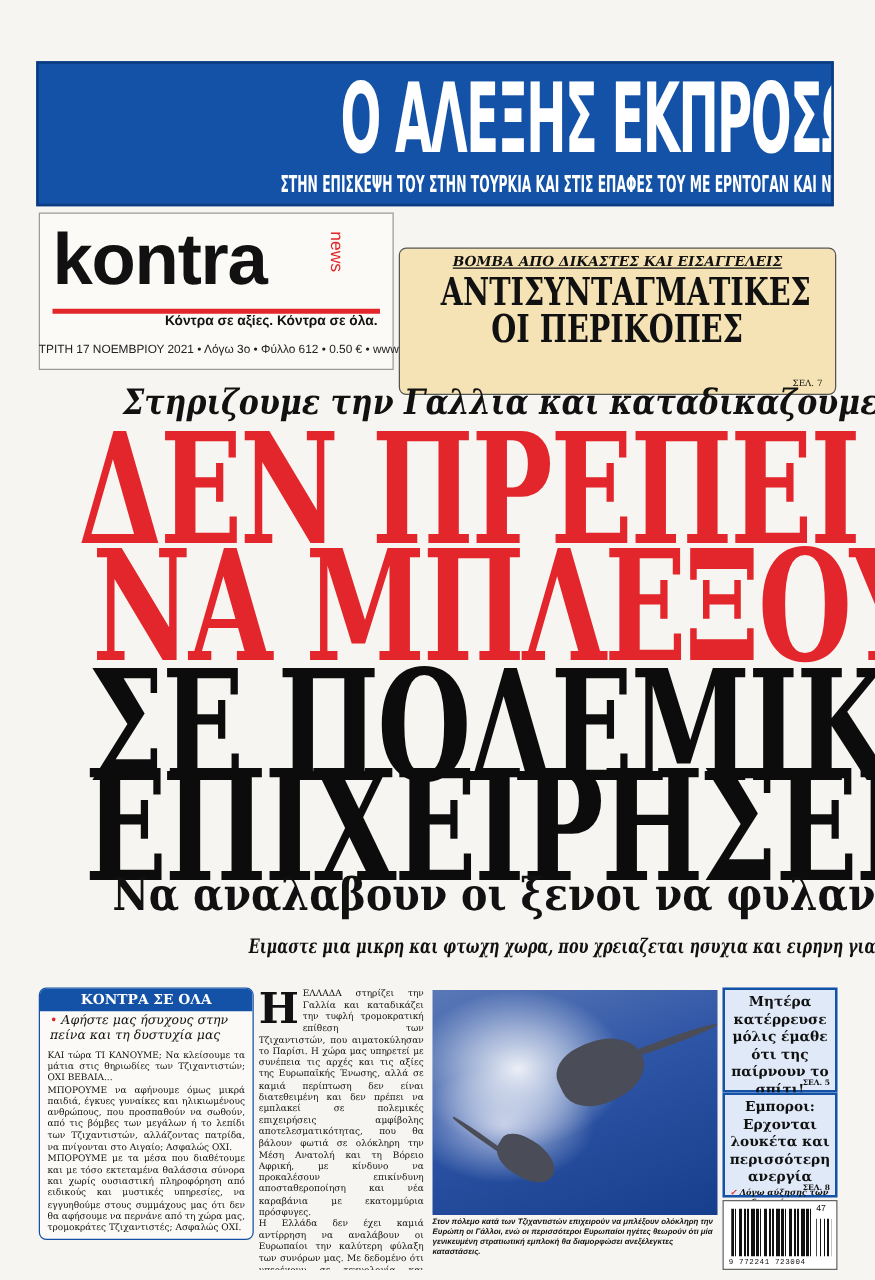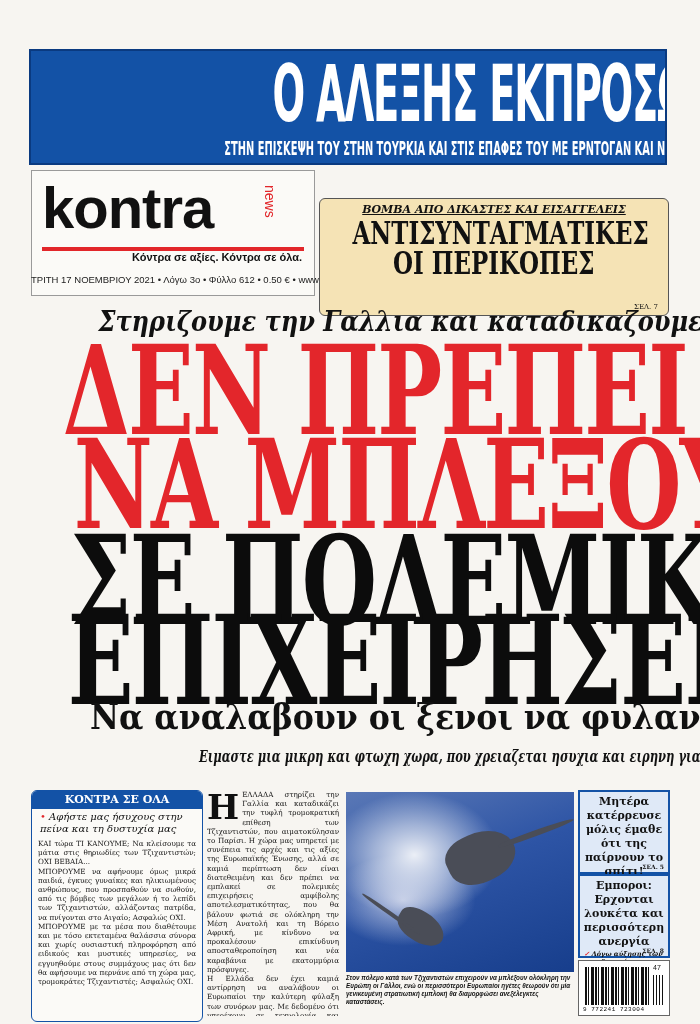--- a/index.html
+++ b/index.html
@@ -106,21 +106,21 @@
   #deck span { display: inline-block; transform: scaleX(0.88); white-space: nowrap; }
   #subdeck {
     left: 28px; top: 744px; width: 644px; height: 26px; text-align: center;
     font-family: "DejaVu Serif", serif; font-weight: bold; font-style: italic;
     font-size: 16px; line-height: 26px;
   }
   #subdeck span { display: inline-block; transform: scaleX(0.72); white-space: nowrap; }
 
   
   #col1 {
-    left: 31px; top: 790px; width: 172px; height: 232px;
+    left: 31px; top: 790px; width: 172px; height: 202px;
     border: 1.5px solid #1352a6; border-radius: 6px; box-sizing: border-box; overflow: hidden;
     background: #fbfaf7;
   }
   #col1-header {
     background: #1352a6; color: #fff; text-align: center; height: 18px; line-height: 18px;
     font-family: "DejaVu Serif", serif; font-weight: bold; font-size: 11px;
   }
   #col1-title {
     margin: 3px 6px 0; font-weight: bold; font-size: 14px; line-height: 17px; text-align: center;
   }

